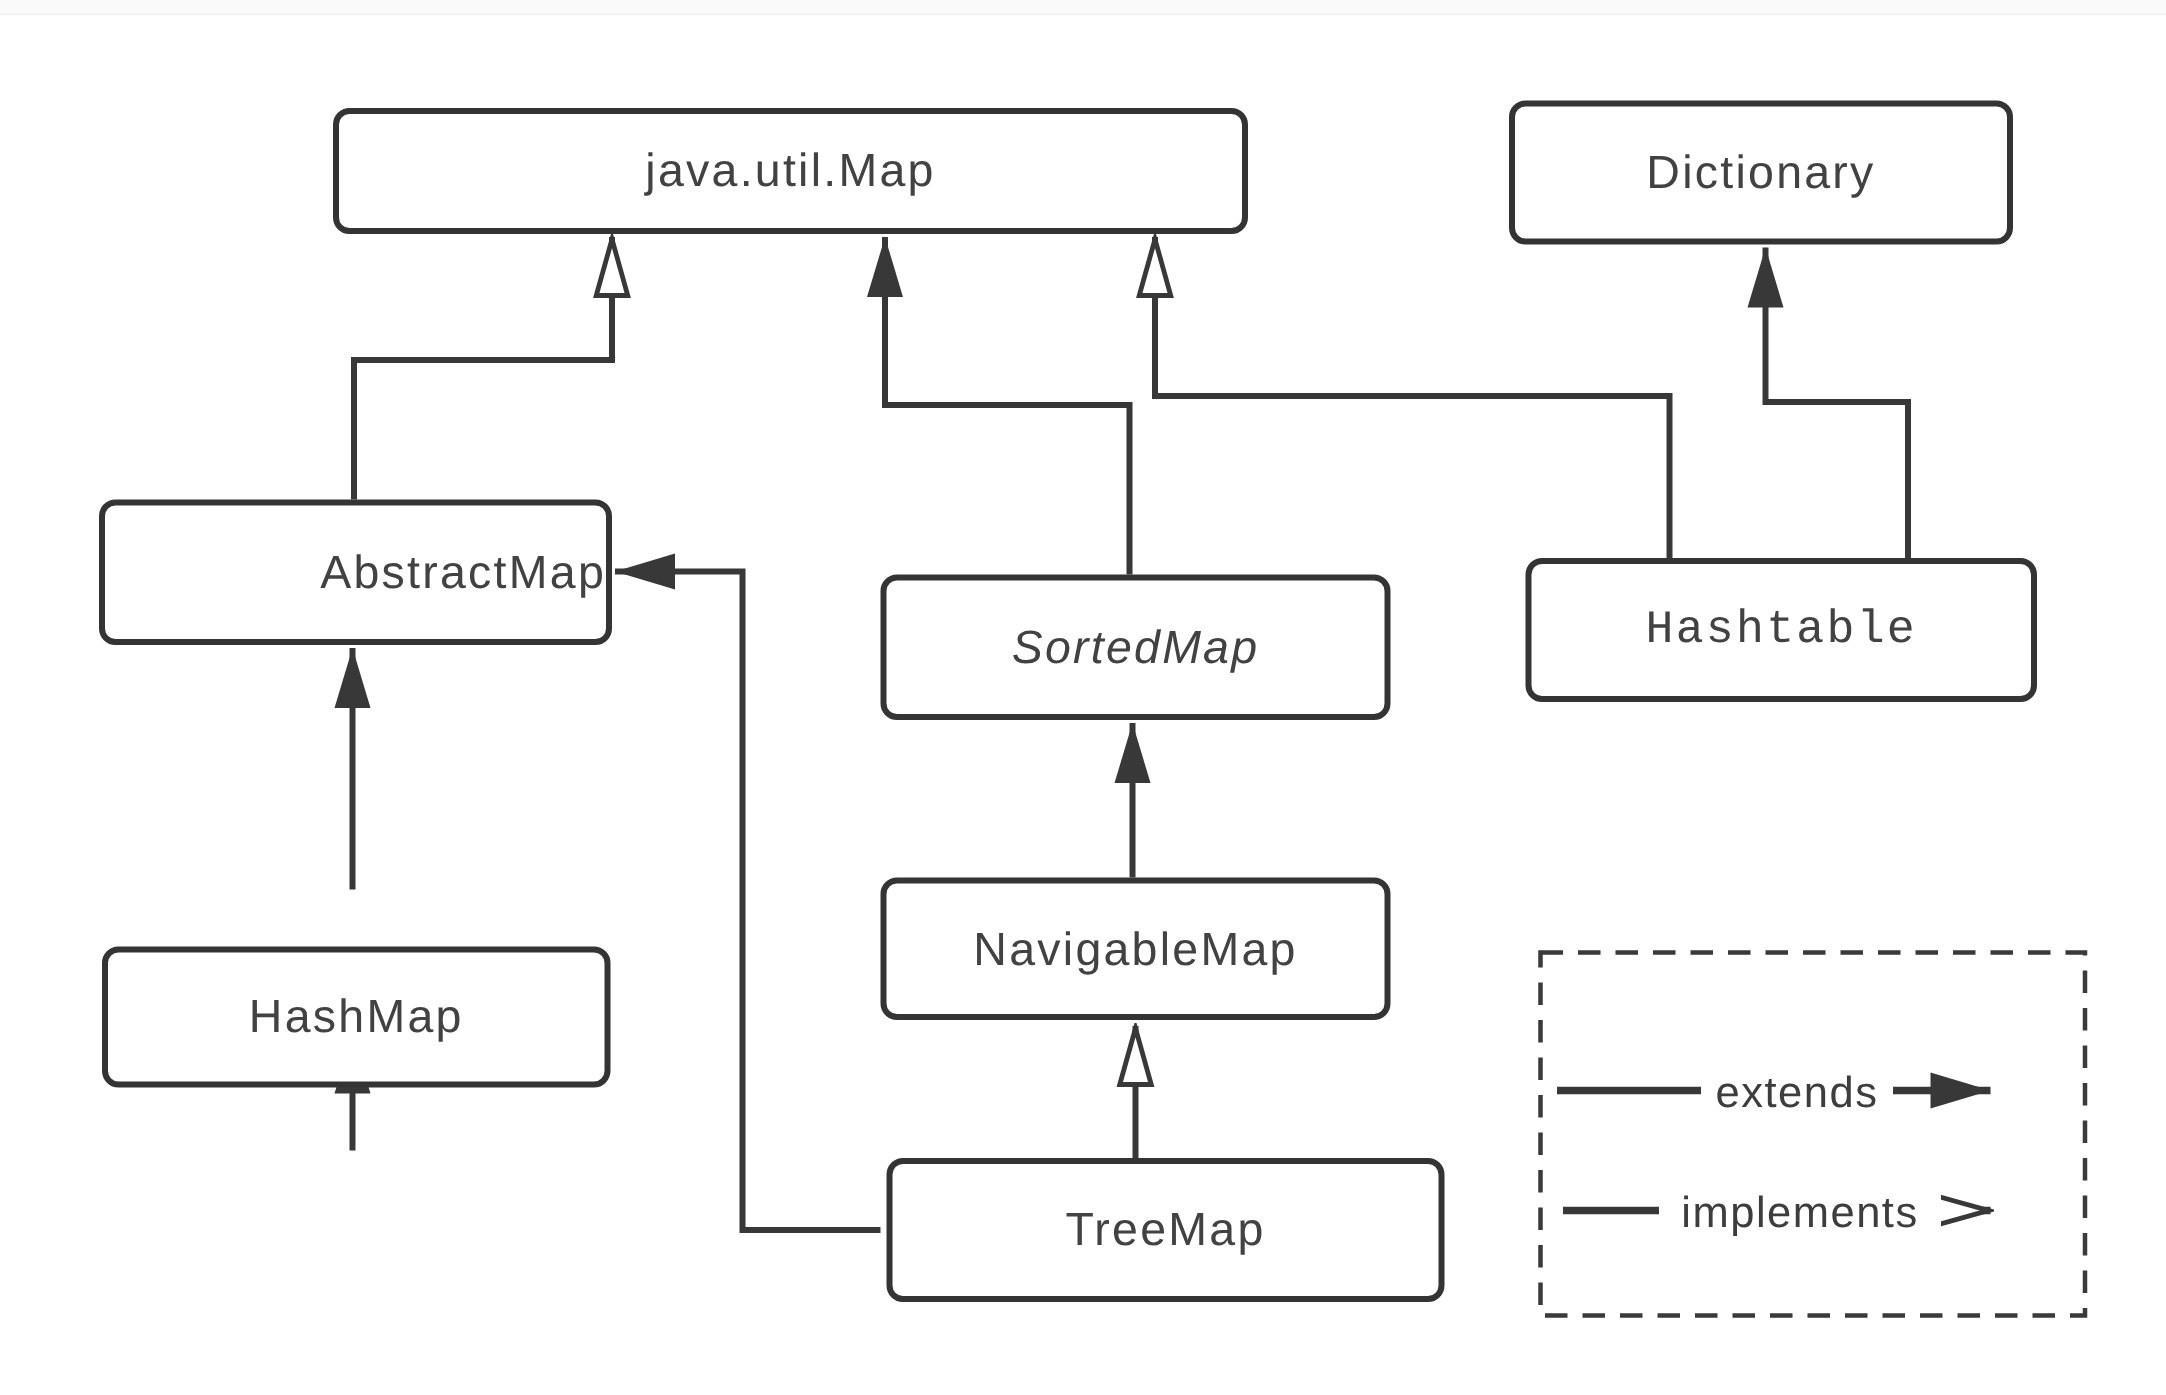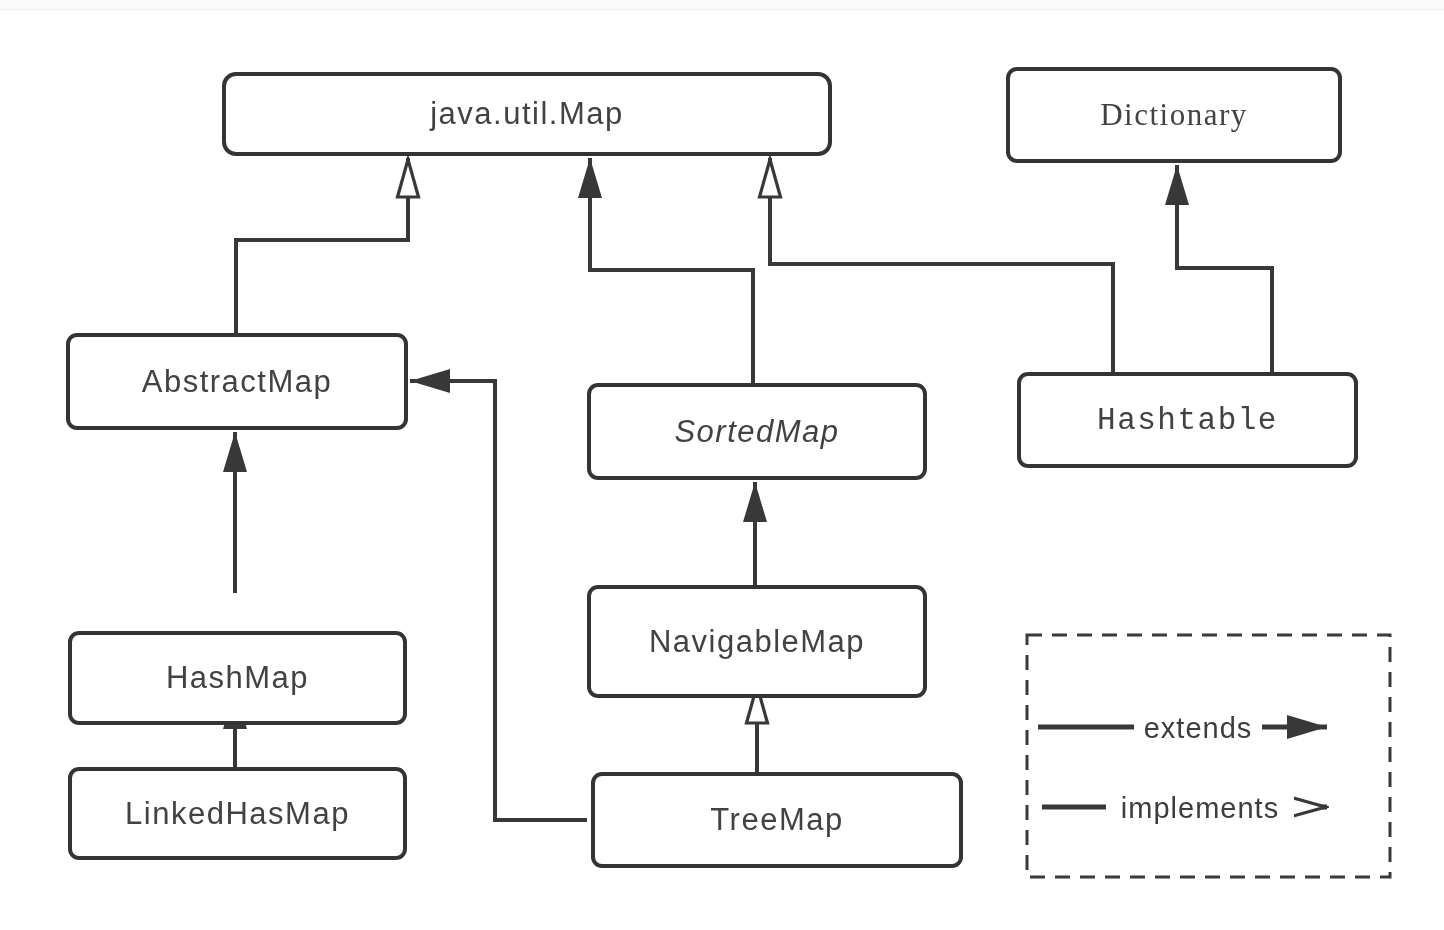--- a/index.html
+++ b/index.html
@@ -53,27 +53,27 @@
     border-radius: 11px;
     display: flex;
     align-items: center;
     justify-content: center;
     color: #424242;
     font-size: 31px;
     letter-spacing: 1.5px;
     white-space: nowrap;
   }
   
-  .n-map          { left: 222px;  top: 72px;  width: 610px; height: 84px; border-radius: 14px; }
-  .n-dictionary   { left: 1006px; top: 67px;  width: 336px; height: 96px; font-family: Liberation Serif, serif; }
-  .n-abstractmap  { left: 66px;   top: 333px; width: 342px; height: 97px; }
+  .n-map          { left: 222px;  top: 72px;  width: 610px; height: 84px; }
+  .n-dictionary   { left: 1006px; top: 67px;  width: 336px; height: 96px; }
+  .n-abstractmap  { left: 66px;   top: 333px; width: 342px; height: 97px; justify-content: flex-end; }
   .n-sortedmap    { left: 587px;  top: 383px; width: 340px; height: 97px; font-style: italic; }
   .n-hashtable    { left: 1017px; top: 372px; width: 341px; height: 96px; font-family: Liberation Mono, monospace; }
   .n-hashmap      { left: 68px;   top: 593px; width: 339px; height: 94px; margin-top: 38px; }
-  .n-navigablemap { left: 587px;  top: 585px; width: 340px; height: 113px; }
+  .n-navigablemap { left: 587px;  top: 585px; width: 340px; height: 95px; }
   .n-linkedhasmap { left: 68px;   top: 767px; width: 339px; height: 93px; }
   .n-treemap      { left: 591px;  top: 772px; width: 372px; height: 96px; }
 </style>
 </head>
 <body>
 
 <div class="stage">
 
   <div class="top-strip"></div>
 
@@ -132,20 +132,17 @@
   </div>
   <div class="node n-hashtable">
     <span>Hashtable</span>
   </div>
   <div class="node n-hashmap">
     <span>HashMap</span>
   </div>
   <div class="node n-navigablemap">
     <span>NavigableMap</span>
   </div>
-  <div class="node n-linkedhasmap">
-    <span>LinkedHasMap</span>
-  </div>
   <div class="node n-treemap">
     <span>TreeMap</span>
   </div>
 
 </div>
 
 </body></html>

